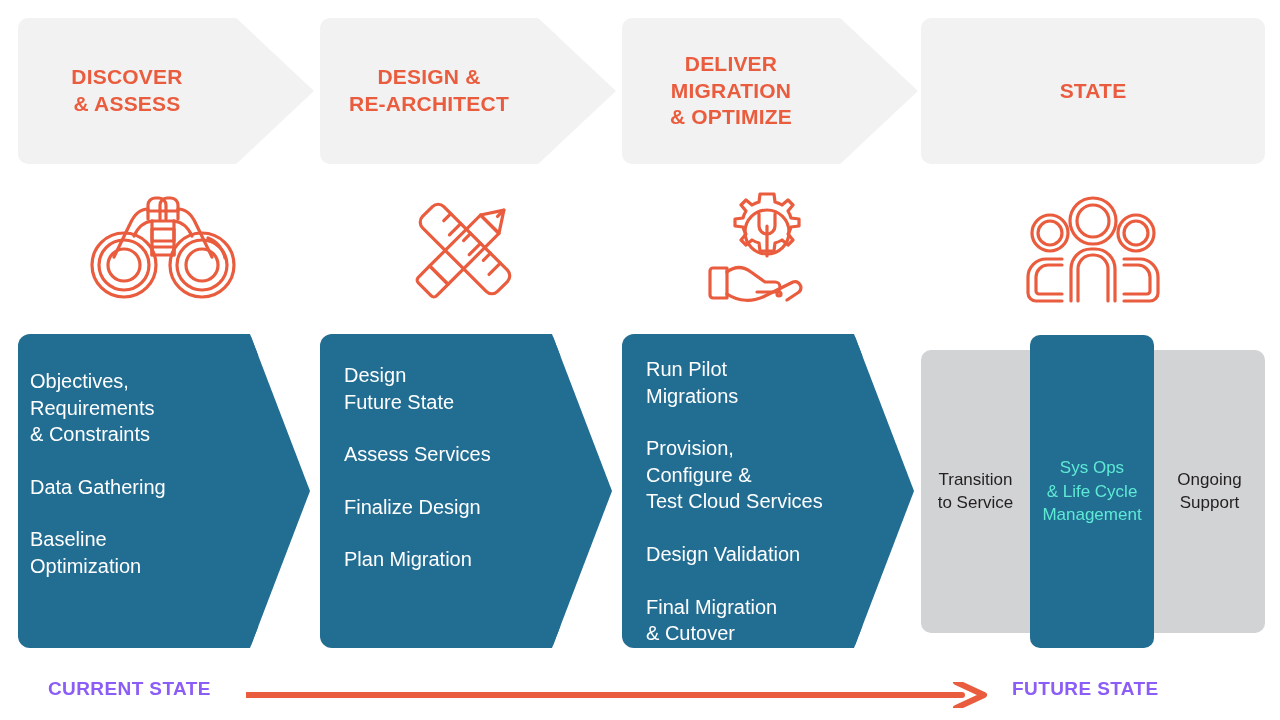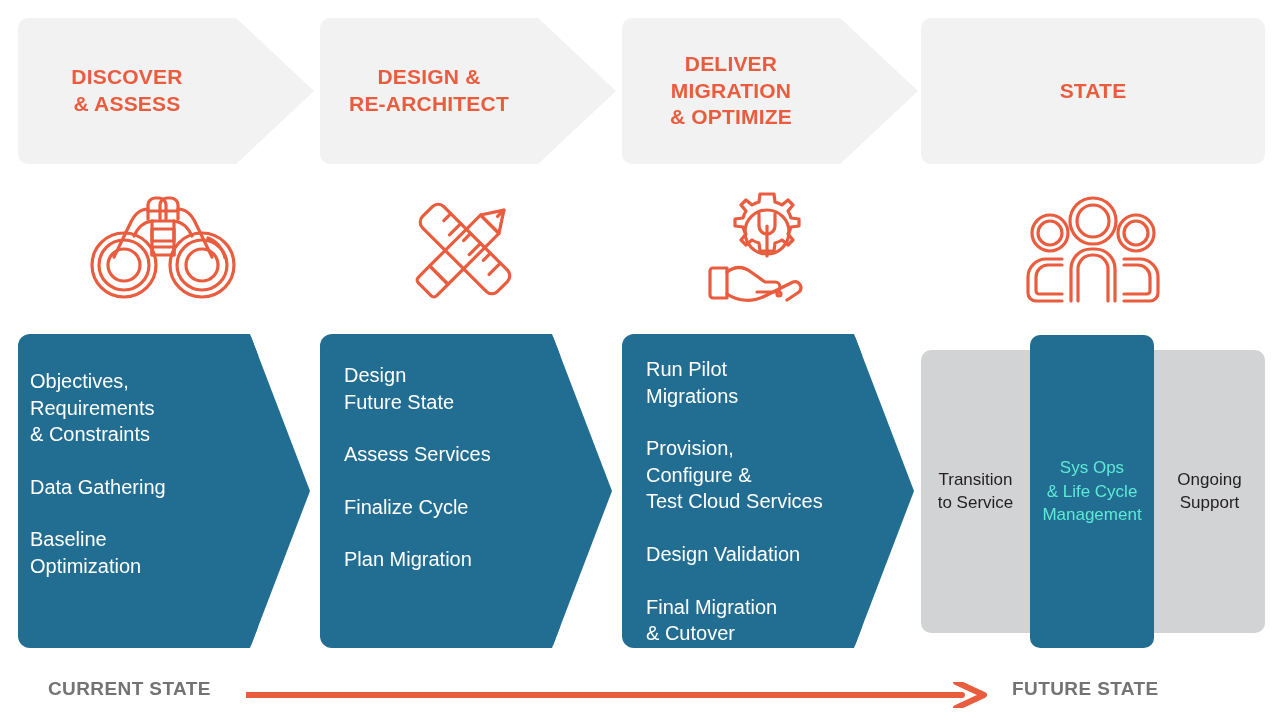--- a/index.html
+++ b/index.html
@@ -178,21 +178,21 @@
     color: #5eead4;
     font-size: 17px;
     line-height: 1.4;
     white-space: pre-line;
   }
 
   
   .footer-label {
     position: absolute;
     top: 678px;
-    color: #737373;
+    color: #8b5cf6;
     font-weight: bold;
     font-size: 19px;
     letter-spacing: 0.4px;
   }
   .footer-arrow {
     position: absolute;
     left: 246px;
     top: 682px;
     width: 752px;
     height: 26px;
@@ -318,21 +318,21 @@
 Optimization</li>
     </ul>
     <div class="body-tip"></div>
   </div>
 
   <div class="phase-body tall-pad" style="left:320px;width:232px;">
     <ul class="bullet-list">
       <li>Design
 Future State</li>
       <li>Assess Services</li>
-      <li>Finalize Cycle</li>
+      <li>Finalize Design</li>
       <li>Plan Migration</li>
     </ul>
     <div class="body-tip"></div>
   </div>
 
   <div class="phase-body" style="left:622px;width:232px;padding-top:22px;">
     <ul class="bullet-list">
       <li>Run Pilot
 Migrations</li>
       <li>Provision,

